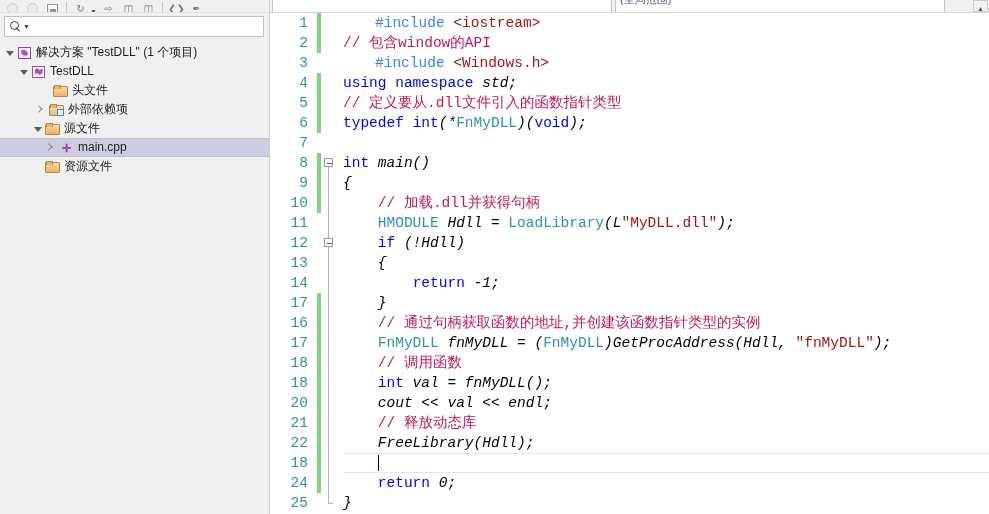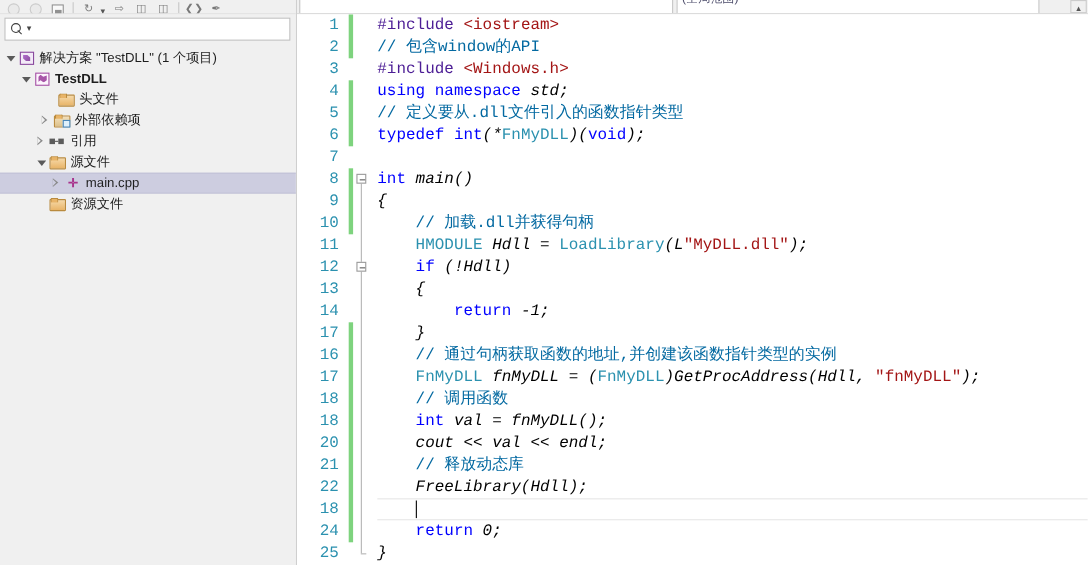--- a/index.html
+++ b/index.html
@@ -290,21 +290,21 @@
     width: 14px; height: 12px;
     position: relative; display:block;
     color:#a8338c;
     font-size: 11px;
     line-height: 12px;
     text-align:center;
     font-weight: bold;
     letter-spacing:-1px;
   }
   .tree-label { line-height: 19px; }
-  .tree-label.bold { font-weight: bold; }
+  .tree-label.bold { font-weight: normal; }
 
   
   #editor-panel {
     flex: 1;
     height: 514px;
     background: #ffffff;
     position: relative;
     display:flex;
     flex-direction: column;
   }
@@ -417,23 +417,23 @@
     line-height: 20px;
     white-space: pre;
   }
   .cl.current {
     border-top: 1px solid #e6e6e6;
     border-bottom: 1px solid #e6e6e6;
     height: 20px;
     line-height: 18px;
   }
   
-  .t-pre   { color: #4c1d95; }
+  .t-pre   { color: #3b82f6; margin-left: 32px; }
   .t-str   { color: #a31515; }
-  .t-com   { color: #0369a1; }
+  .t-com   { color: #be185d; }
   .t-kw    { color: #0000ff; }
   .t-type  { color: #2b91af; }
   .t-plain { color: #000000; font-style: italic; }
   .t-op    { color: #000000; }
 
   #caret {
     position: absolute;
     width: 1px;
     background: #000;
     height: 16px;
@@ -517,31 +517,20 @@
         <div class="tree-row" style="padding-left: 35px;">
           <div class="tw">
             <span class="tri-right hollow"></span>
           </div>
           <div class="ticon">
             <span class="ico-folder dep">
               <span class="badge"></span>
             </span>
           </div>
           <span class="tree-label">外部依赖项</span>
-        </div>
-        <div class="tree-row" style="padding-left: 31px;">
-          <div class="tw">
-            <span class="tri-right hollow"></span>
-          </div>
-          <div class="ticon">
-            <span class="ico-ref">
-              <i></i>
-            </span>
-          </div>
-          <span class="tree-label">引用</span>
         </div>
         <div class="tree-row" style="padding-left: 31px;">
           <div class="tw">
             <span class="tri-down"></span>
           </div>
           <div class="ticon">
             <span class="ico-folder"></span>
           </div>
           <span class="tree-label">源文件</span>
         </div>

